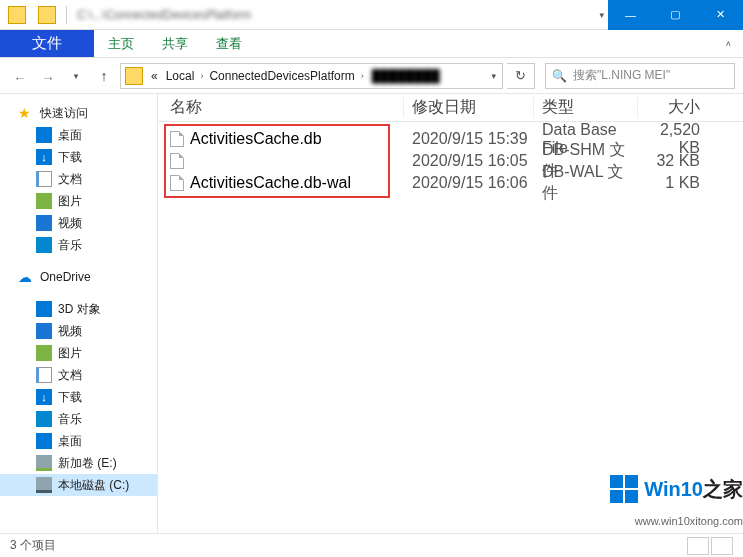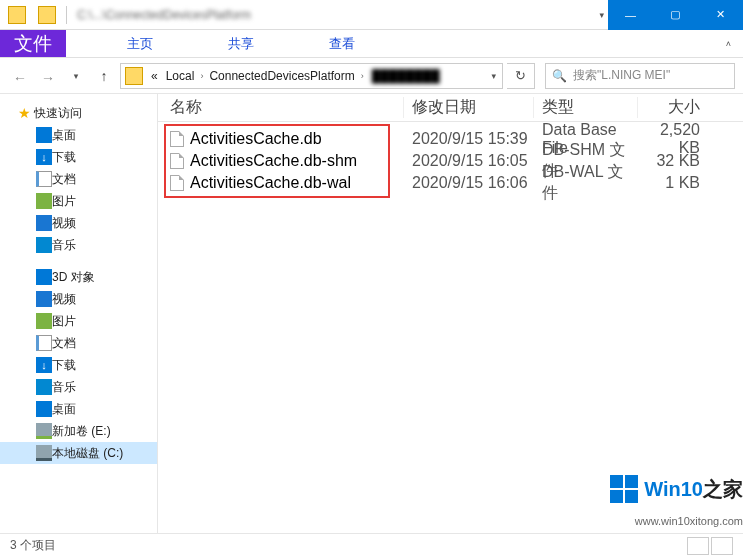--- a/index.html
+++ b/index.html
@@ -10,42 +10,42 @@
 .tb-icon { width: 18px; height: 18px; margin: 0 4px 0 8px; background: #ffd966; border: 1px solid #d4a000; }
 .tb-divider { width: 1px; height: 18px; background: #ccc; margin: 0 6px; }
 .tb-path { font-size: 12px; color: #666; padding-left: 4px; filter: blur(2px); }
 .tb-chevron { margin-left: auto; margin-right: 4px; color: #666; font-size: 10px; }
 .winctrls { display: flex; }
 .winbtn { width: 45px; height: 30px; display: flex; align-items: center; justify-content: center; background: #0078d7; color: #fff; font-size: 11px; }
 .winbtn.close { background: #0078d7; }
 
 
 .ribbon { height: 28px; background: #fff; display: flex; align-items: stretch; border-bottom: 1px solid #e0e0e0; }
-.ribbon-file { background: #6d28d9; color: #fff; padding: 0 14px; display: flex; align-items: center; font-size: 19px; }
-.ribbon-tab { padding: 0 14px; display: flex; align-items: center; font-size: 13px; color: #1d4ed8; margin-left: 47px; }
+.ribbon-file { background: #1d4ed8; color: #fff; padding: 0 32px; display: flex; align-items: center; font-size: 15px; }
+.ribbon-tab { padding: 0 14px; display: flex; align-items: center; font-size: 13px; color: #15803d; }
 .ribbon-collapse { margin-left: auto; padding: 0 12px; display: flex; align-items: center; }
 
 
 .navrow { height: 36px; display: flex; align-items: center; padding: 0 8px; gap: 4px; border-bottom: 1px solid #e6e6e6; }
 .navbtn { width: 24px; height: 24px; display: flex; align-items: center; justify-content: center; color: #888; font-size: 14px; }
 .navbtn.enabled { color: #333; }
 .addr { flex: 1; height: 26px; border: 1px solid #ccc; display: flex; align-items: center; font-size: 12px; overflow: hidden; }
 .addr-folder { width: 18px; height: 18px; margin: 0 4px; background: #ffd966; border: 1px solid #d4a000; }
 .addr-seg { padding: 0 4px; color: #222; white-space: nowrap; }
 .addr-chev { color: #666; font-size: 9px; padding: 0 2px; }
 .addr-blur { filter: blur(2px); padding: 0 6px; }
 .addr-refresh { width: 28px; height: 26px; border: 1px solid #ccc; border-left: 0; display: flex; align-items: center; justify-content: center; font-size: 13px; color: #555; }
 .search { width: 190px; height: 26px; border: 1px solid #ccc; margin-left: 6px; display: flex; align-items: center; padding: 0 6px; color: #888; font-size: 12px; }
 .search-icon { margin-right: 6px; font-size: 12px; }
 
 
 .main { display: flex; height: calc(100% - 30px - 28px - 36px - 24px); }
 .sidebar { width: 158px; border-right: 1px solid #e6e6e6; overflow-y: auto; padding: 8px 0; }
 .sb-group { margin-bottom: 10px; }
-.sb-item { display: flex; align-items: center; height: 22px; padding-left: 18px; font-size: 12px; color: #222; cursor: default; }
+.sb-item { display: flex; align-items: center; height: 22px; padding-left: 18px; font-size: 12px; color: #222; cursor: default; gap: 6px; }
 .sb-item.indent { padding-left: 36px; }
 .sb-item.selected { background: #cce8ff; }
 .ic { width: 16px; height: 16px; flex-shrink: 0; }
 .ic-star::before { content: "★"; color: #f4b400; font-size: 14px; }
 .ic-desktop { background: #0078d7; }
 .ic-download::before { content: "↓"; color: #fff; background: #0078d7; width:16px; height:16px; display:inline-flex; align-items:center; justify-content:center; font-size:11px; }
 .ic-doc { background: #fff; border: 1px solid #999; border-left: 3px solid #5b9bd5; }
 .ic-pic { background: #7cb342; }
 .ic-video { background: #1976d2; }
 .ic-music { background: #0288d1; }
@@ -166,20 +166,26 @@
       <div class="sb-item indent">
           <span class="ic ic-video"></span>
           <span>视频</span>
         </div>
       <div class="sb-item indent">
           <span class="ic ic-music"></span>
           <span>音乐</span>
         </div>
     </div>
     <div class="sb-group">
+      <div class="sb-item">
+          <span class="ic ic-onedrive"></span>
+          <span>OneDrive</span>
+        </div>
+    </div>
+    <div class="sb-group">
       <div class="sb-item indent">
           <span class="ic ic-3d"></span>
           <span>3D 对象</span>
         </div>
       <div class="sb-item indent">
           <span class="ic ic-video"></span>
           <span>视频</span>
         </div>
       <div class="sb-item indent">
           <span class="ic ic-pic"></span>
@@ -226,21 +232,20 @@
             <span class="file-ic"></span>
             <span>ActivitiesCache.db</span>
           </div>
         <div class="c-date">2020/9/15 15:39</div>
         <div class="c-type">Data Base File</div>
         <div class="c-size">2,520 KB</div>
       </div>
       <div class="row">
         <div class="c-name">
             <span class="file-ic"></span>
-            <span>ActivitiesCache.db-shm</span>
           </div>
         <div class="c-date">2020/9/15 16:05</div>
         <div class="c-type">DB-SHM 文件</div>
         <div class="c-size">32 KB</div>
       </div>
       <div class="row">
         <div class="c-name">
             <span class="file-ic"></span>
             <span>ActivitiesCache.db-wal</span>
           </div>

